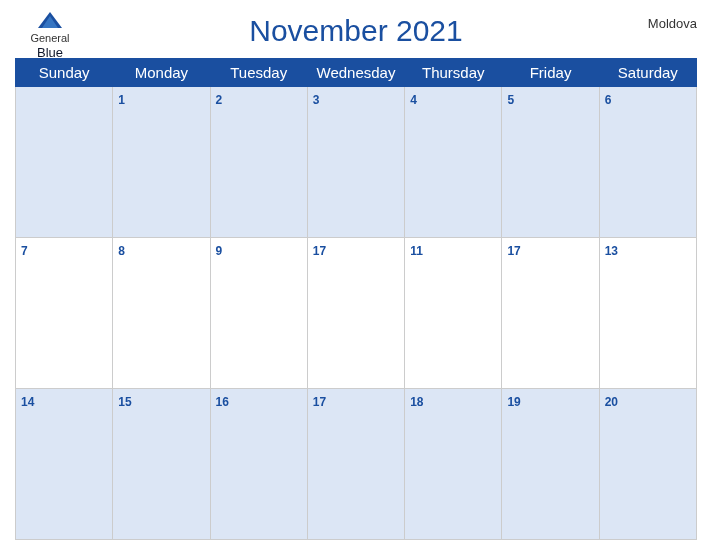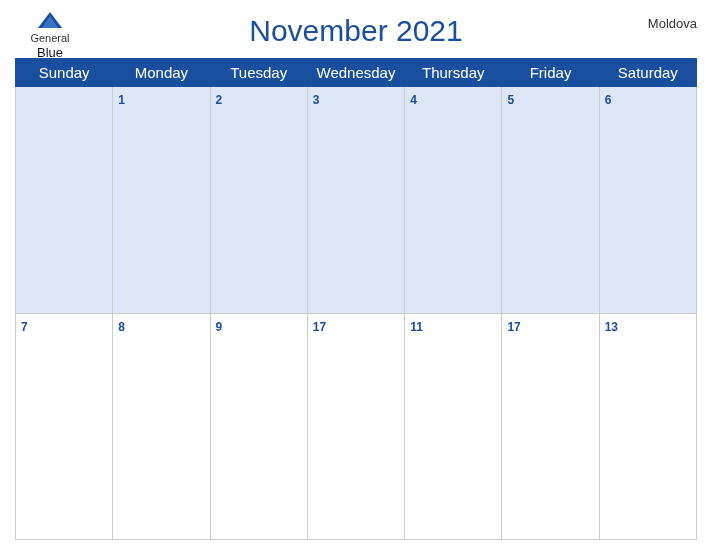--- a/index.html
+++ b/index.html
@@ -149,14 +149,23 @@
       </tr>
       <tr class="week-row">
         <td><span class="date-num">7</span></td>
         <td><span class="date-num">8</span></td>
         <td><span class="date-num">9</span></td>
         <td><span class="date-num">17</span></td>
         <td><span class="date-num">11</span></td>
         <td><span class="date-num">17</span></td>
         <td><span class="date-num">13</span></td>
       </tr>
+      <tr class="week-row">
+        <td><span class="date-num">14</span></td>
+        <td><span class="date-num">15</span></td>
+        <td><span class="date-num">16</span></td>
+        <td><span class="date-num">17</span></td>
+        <td><span class="date-num">18</span></td>
+        <td><span class="date-num">19</span></td>
+        <td><span class="date-num">20</span></td>
+      </tr>
     </tbody>
 </table>
 
 </body></html>

